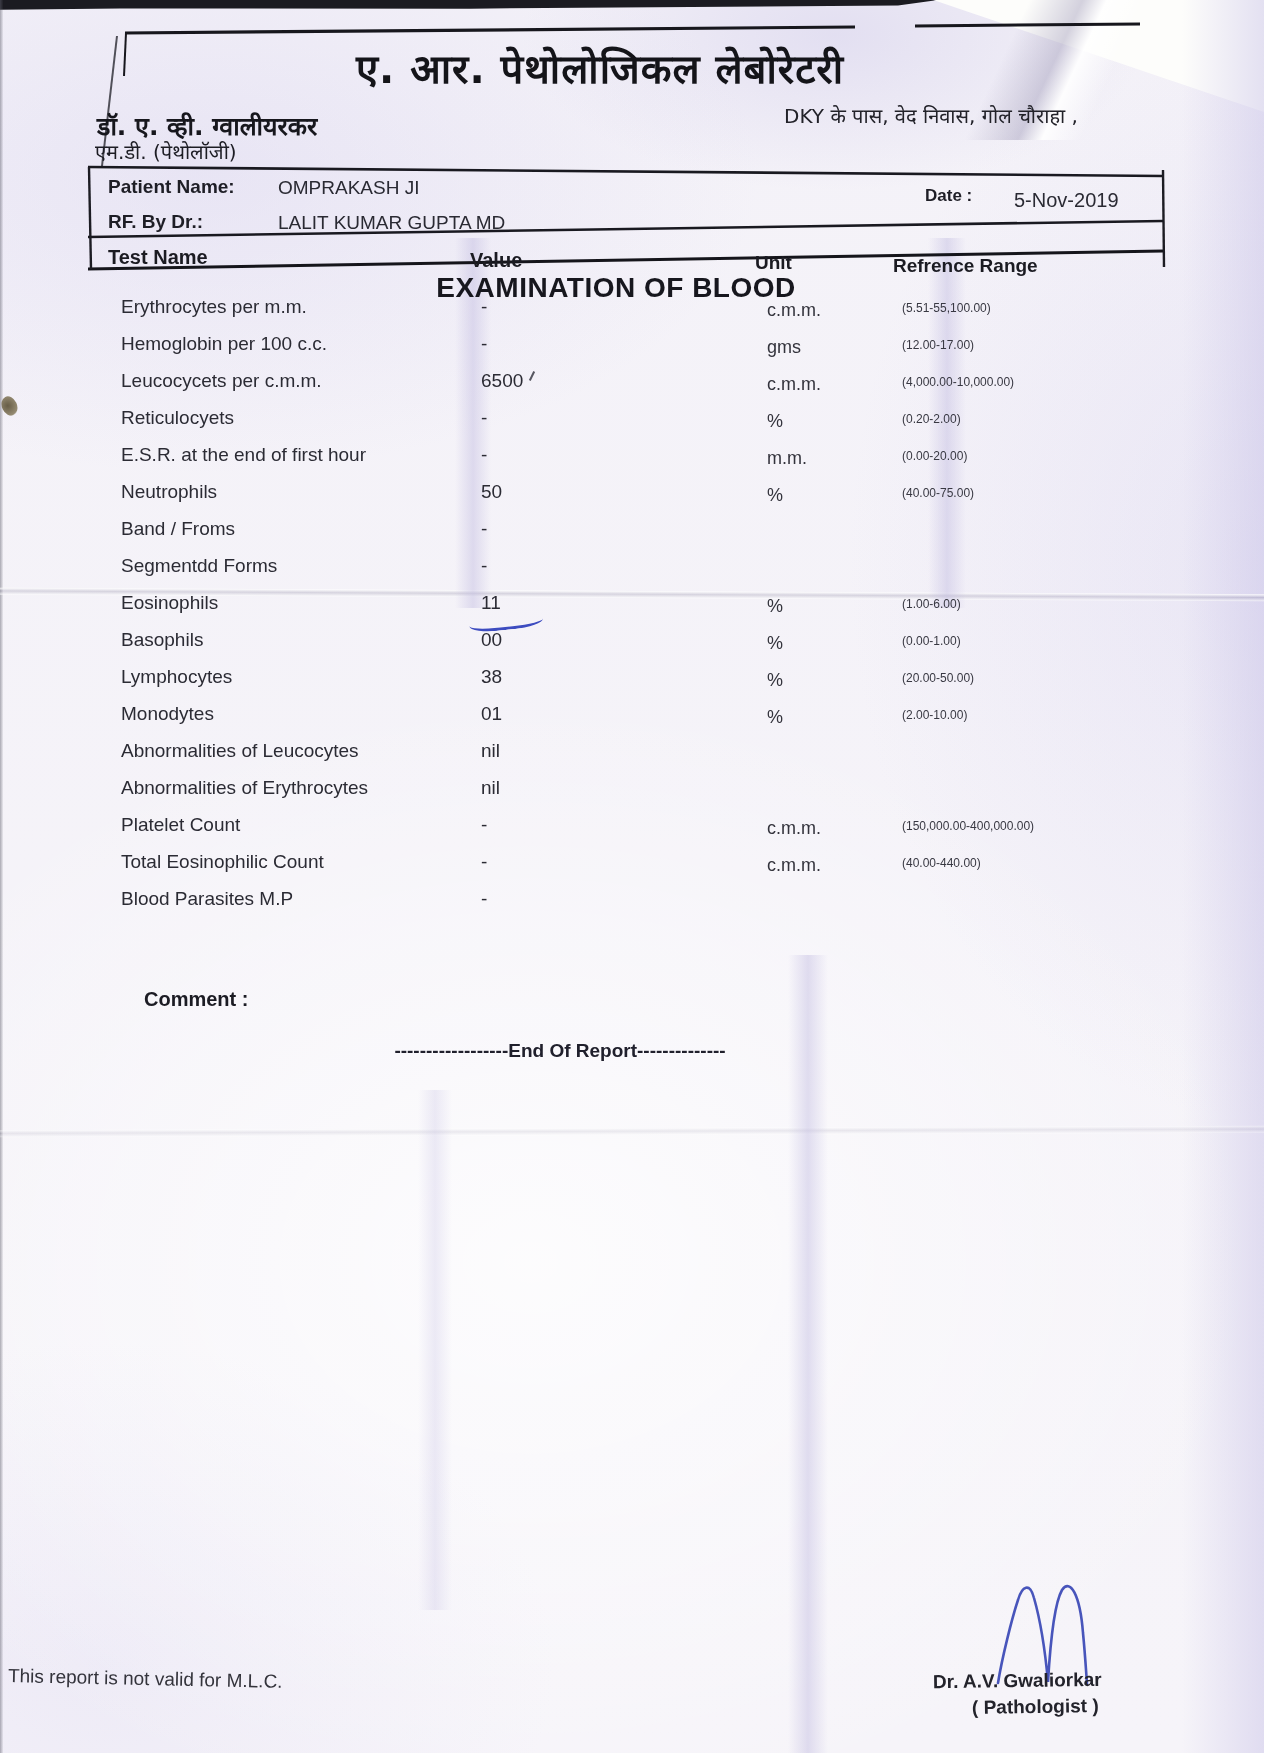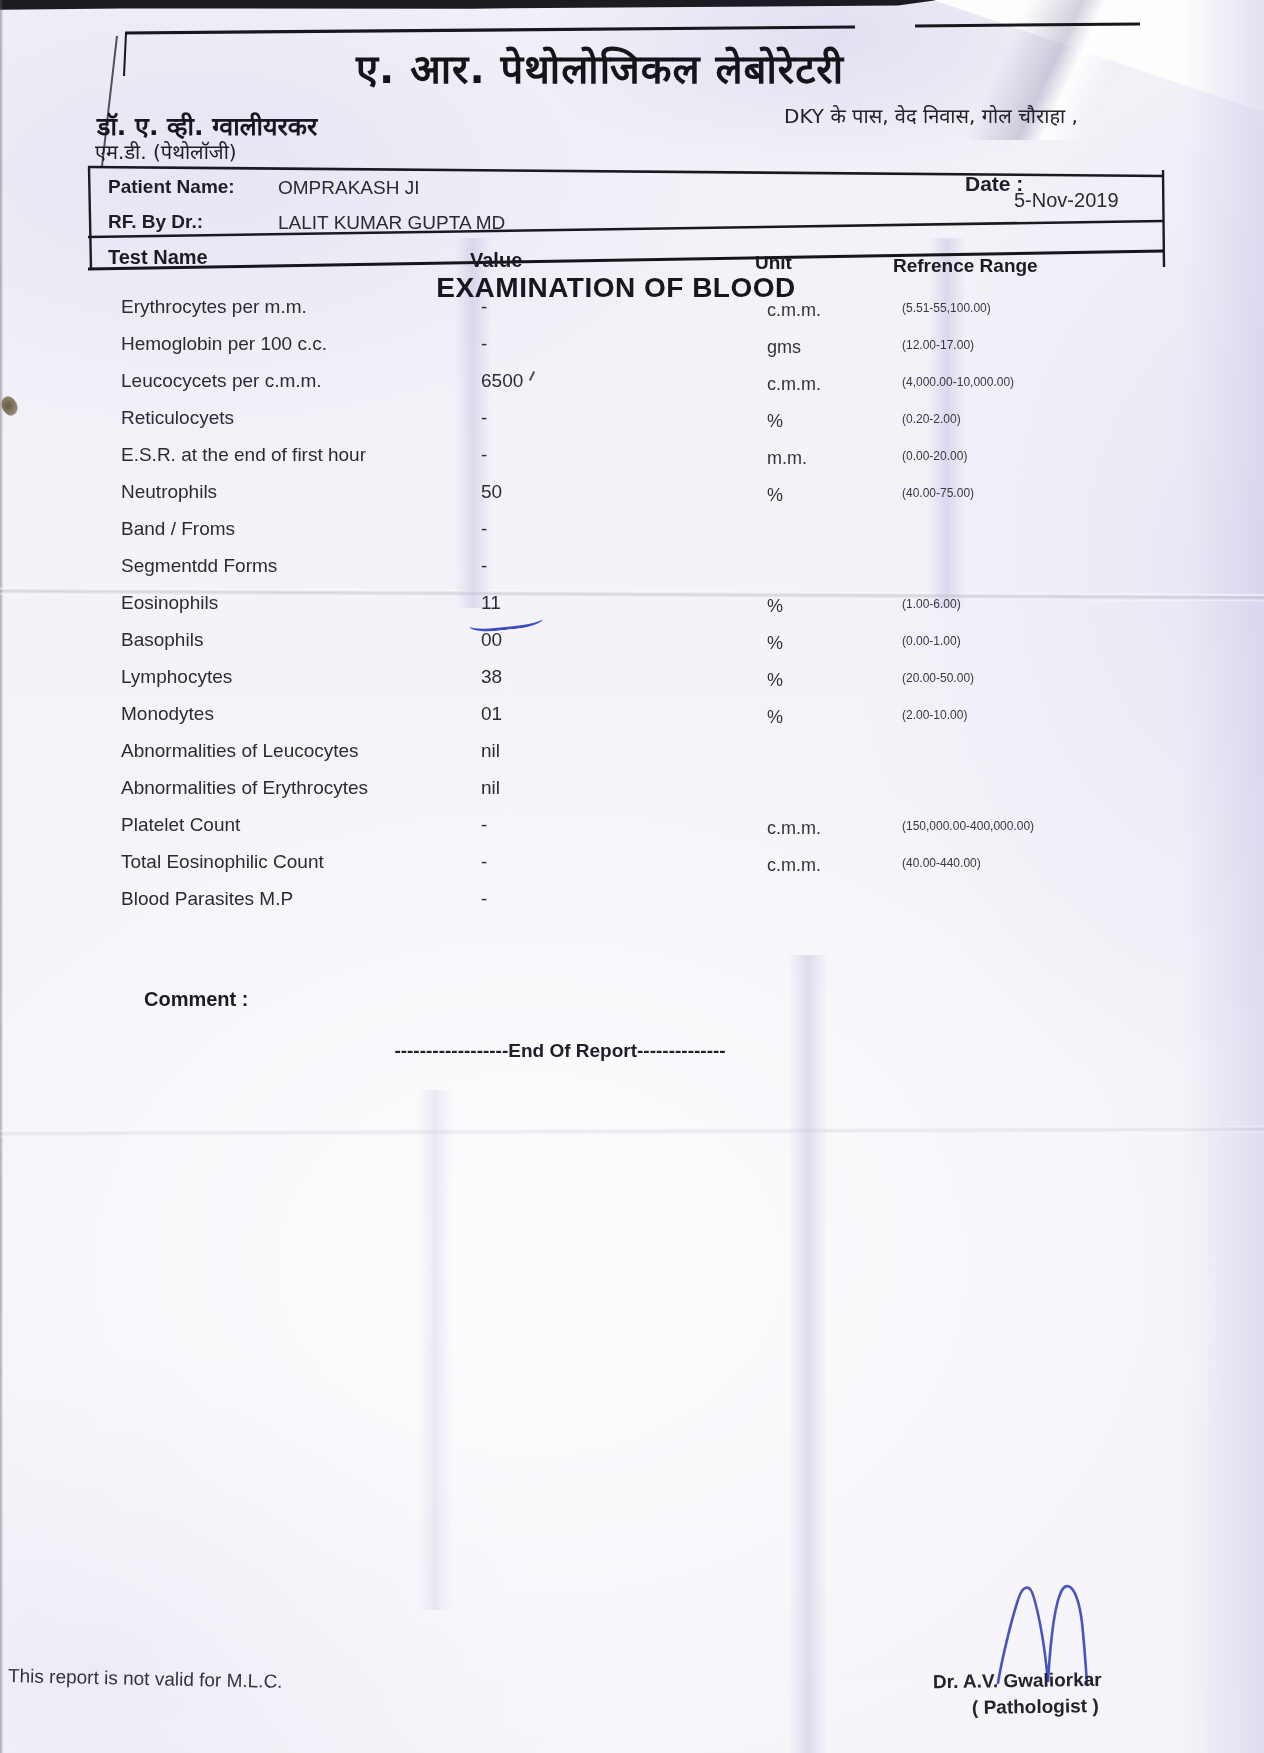--- a/index.html
+++ b/index.html
@@ -32,21 +32,21 @@
   
   .lab-title{left:0;top:40px;width:1200px;text-align:center;font-size:40px;font-weight:bold;color:#141419;letter-spacing:1px;}
   .doc-name{left:97px;top:92px;font-size:25px;font-weight:bold;color:#17171d;margin-top:16px;}
   .doc-qual{left:95px;top:138px;font-size:20px;color:#1d1d24;}
   .addr1{left:784px;top:102px;font-size:20px;color:#222229;}
   .addr2{left:772px;top:140px;font-size:20px;color:#222229;}
   .lbl{font-weight:bold;font-size:19px;color:#1e1e26;}
   .val{font-size:19px;color:#2a2a33;}
   .p-name-l{left:108px;top:176px;} .p-name-v{left:278px;top:177px;}
   .p-ref-l{left:108px;top:211px;} .p-ref-v{left:278px;top:212px;}
-  .date-l{left:925px;top:172px;font-size:21px;margin-left:40px;}
+  .date-l{left:925px;top:186px;font-size:17px;}
   .date-v{left:1014px;top:189px;font-size:20px;}
   .th{font-weight:bold;color:#1b1b22;font-size:20px;}
   .th-test{left:108px;top:246px;} .th-value{left:470px;top:249px;}
   .th-unit{left:755px;top:252px;font-size:19px;} .th-range{left:893px;top:255px;font-size:19px;}
   .sec-title{left:0;top:272px;width:1232px;text-align:center;font-size:28px;font-weight:bold;letter-spacing:.5px;color:#17171e;}
   
   .rows{left:0;top:296px;width:1264px;padding-left:16px;}
   .t-row,.t-sec{position:relative;height:37px;}
   .cell{position:absolute;top:0;font-size:19px;color:#2b2b34;}
   .c-name{left:105px;} .c-value{left:465px;} .c-unit{left:751px;top:4px;font-size:18px;color:#33333c;}

